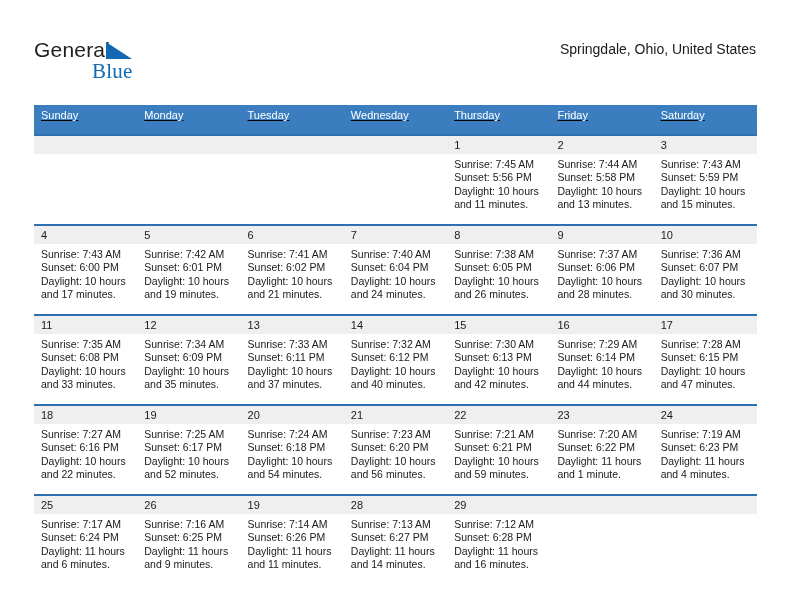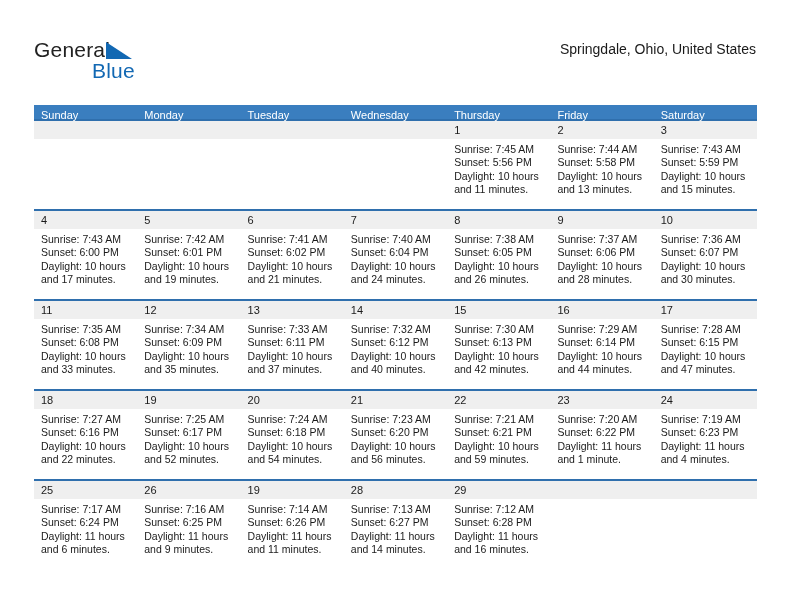--- a/index.html
+++ b/index.html
@@ -53,21 +53,21 @@
     height: 17px;
   }
   .brand-flag svg { display: block; }
   .brand-blue {
     position: absolute;
     left: 58px;
     top: 21px;
     font-size: 21px;
     letter-spacing: .2px;
     color: #1268b3;
-    font-family: Liberation Sans, sans-serif;
+    font-family: Liberation Serif, serif;
     text-align: center;
   }
   .title-wrap {
     position: absolute;
     right: 36px;
     top: 34px;
     text-align: right;
   }
   .cal-title {
     font-size: 25px;
@@ -87,22 +87,23 @@
   
   .calendar {
     position: absolute;
     left: 34px;
     top: 105px;
     width: 723px;
   }
   .weekdays {
     display: flex;
     width: 100%;
-    height: 14px;
+    height: 29px;
     background: #3a7ebf;
+    text-decoration: underline;
   }
   .weekday {
     flex: 1 1 0;
     font-size: 11px;
     color: #ffffff;
     line-height: 20px;
     padding-left: 7px;
     box-sizing: border-box;
     white-space: nowrap;
   }

